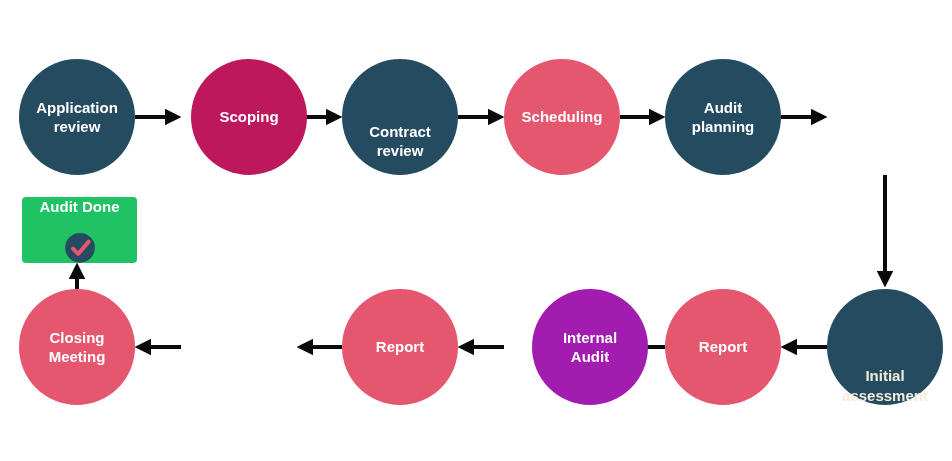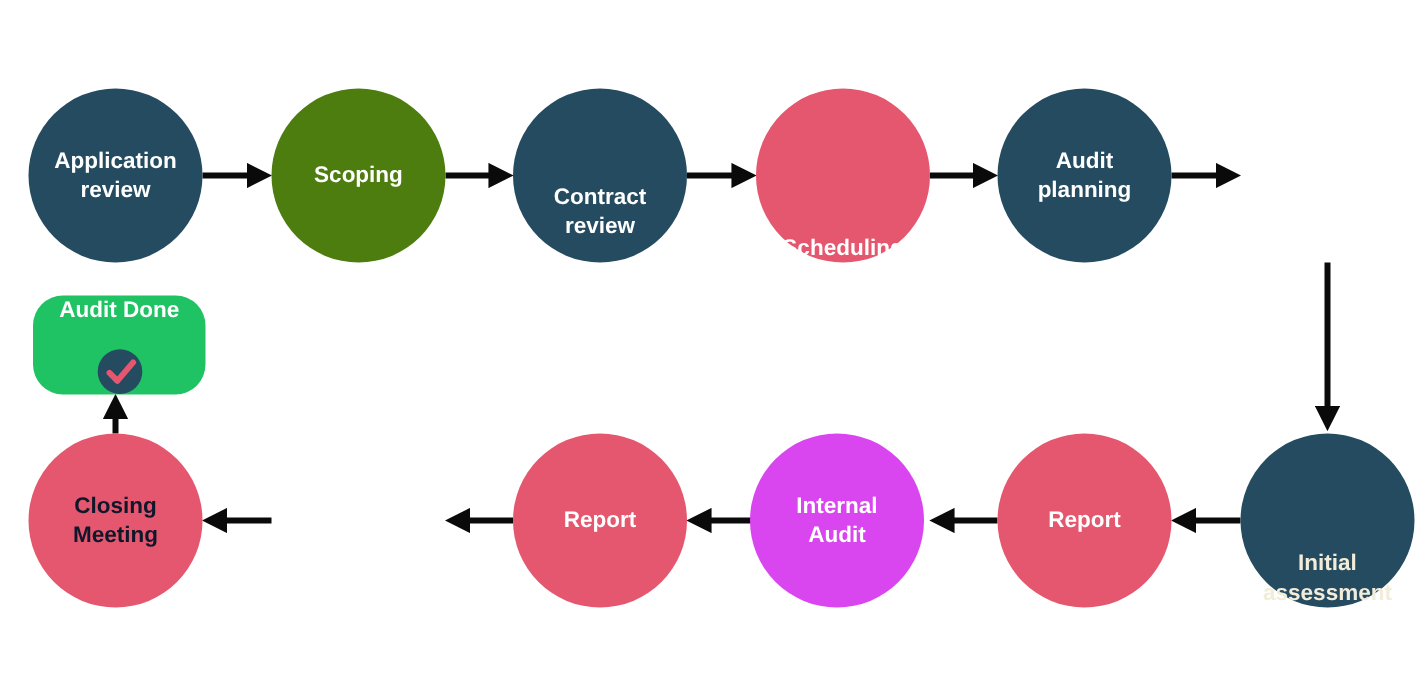--- a/index.html
+++ b/index.html
@@ -34,21 +34,21 @@
     line-height: 1.3;
     white-space: pre-line;
     color: #ffffff;
   }
   .end-box {
     position: absolute;
     left: 22px;
     top: 197px;
     width: 115px;
     height: 66px;
-    border-radius: 20px;
+    border-radius: 4px;
     display: flex;
     flex-direction: column;
     align-items: center;
     justify-content: center;
     gap: 16px;
     padding-top: 2px;
     box-sizing: border-box;
   }
   .end-label {
     font-weight: 700;
@@ -82,51 +82,51 @@
       <line x1="342" y1="347" x2="310" y2="347"></line>
       <line x1="181" y1="347" x2="148" y2="347"></line>
       <line x1="77" y1="289" x2="77" y2="276"></line>
     </g>
   </svg>
 
   <div class="node" style="left: 19px; top: 59px; background-color: rgb(37, 75, 96);">
     <span class="node-label" style="color: rgb(255, 255, 255);">Application
 review</span>
   </div>
-  <div class="node" style="left: 181px; top: 59px; background-color: #4d7c0f;">
+  <div class="node" style="left: 191px; top: 59px; background-color: #be185d;">
     <span class="node-label" style="color: rgb(255, 255, 255);">Scoping</span>
   </div>
   <div class="node" style="left: 342px; top: 59px; background-color: rgb(37, 75, 96);">
     <span class="node-label" style="color: rgb(255, 255, 255); margin-top: 48px;">Contract
 review</span>
   </div>
-  <div class="node" style="left: 504px; top: 59px; background-color: rgb(229, 87, 110); align-items: flex-end;">
+  <div class="node" style="left: 504px; top: 59px; background-color: rgb(229, 87, 110);">
     <span class="node-label" style="color: rgb(255, 255, 255);">Scheduling</span>
   </div>
   <div class="node" style="left: 665px; top: 59px; background-color: rgb(37, 75, 96);">
     <span class="node-label" style="color: rgb(255, 255, 255);">Audit
 planning</span>
   </div>
 
   <div class="node" style="left: 827px; top: 289px; background-color: rgb(37, 75, 96); align-items: flex-end;">
     <span class="node-label" style="color: rgb(242, 236, 218);">Initial
 assessment</span>
   </div>
   <div class="node" style="left: 665px; top: 289px; background-color: rgb(229, 87, 110);">
     <span class="node-label" style="color: rgb(255, 255, 255);">Report</span>
   </div>
-  <div class="node" style="left: 500px; top: 289px; background-color: #d946ef;">
+  <div class="node" style="left: 532px; top: 289px; background-color: #a21caf;">
     <span class="node-label" style="color: rgb(255, 255, 255);">Internal
 Audit</span>
   </div>
   <div class="node" style="left: 342px; top: 289px; background-color: rgb(229, 87, 110);">
     <span class="node-label" style="color: rgb(255, 255, 255);">Report</span>
   </div>
   <div class="node" style="left: 19px; top: 289px; background-color: rgb(229, 87, 110);">
-    <span class="node-label" style="color: #0f172a;">Closing
+    <span class="node-label" style="color: #ffffff;">Closing
 Meeting</span>
   </div>
 
   <div class="end-box" style="background-color: rgb(32, 195, 100);">
     <span class="end-label" style="color: rgb(255, 255, 255);">Audit Done</span>
     <svg class="check-badge" width="36" height="36" viewBox="0 0 36 36" aria-hidden="true">
       <circle cx="18" cy="18" r="17" style="fill: rgb(37, 75, 96);"></circle>
       <path d="M10 19 L16 25 L28 11" fill="none" stroke-width="4.5" stroke-linecap="round" stroke-linejoin="round" style="stroke: rgb(229, 87, 110);"></path>
     </svg>
   </div>

